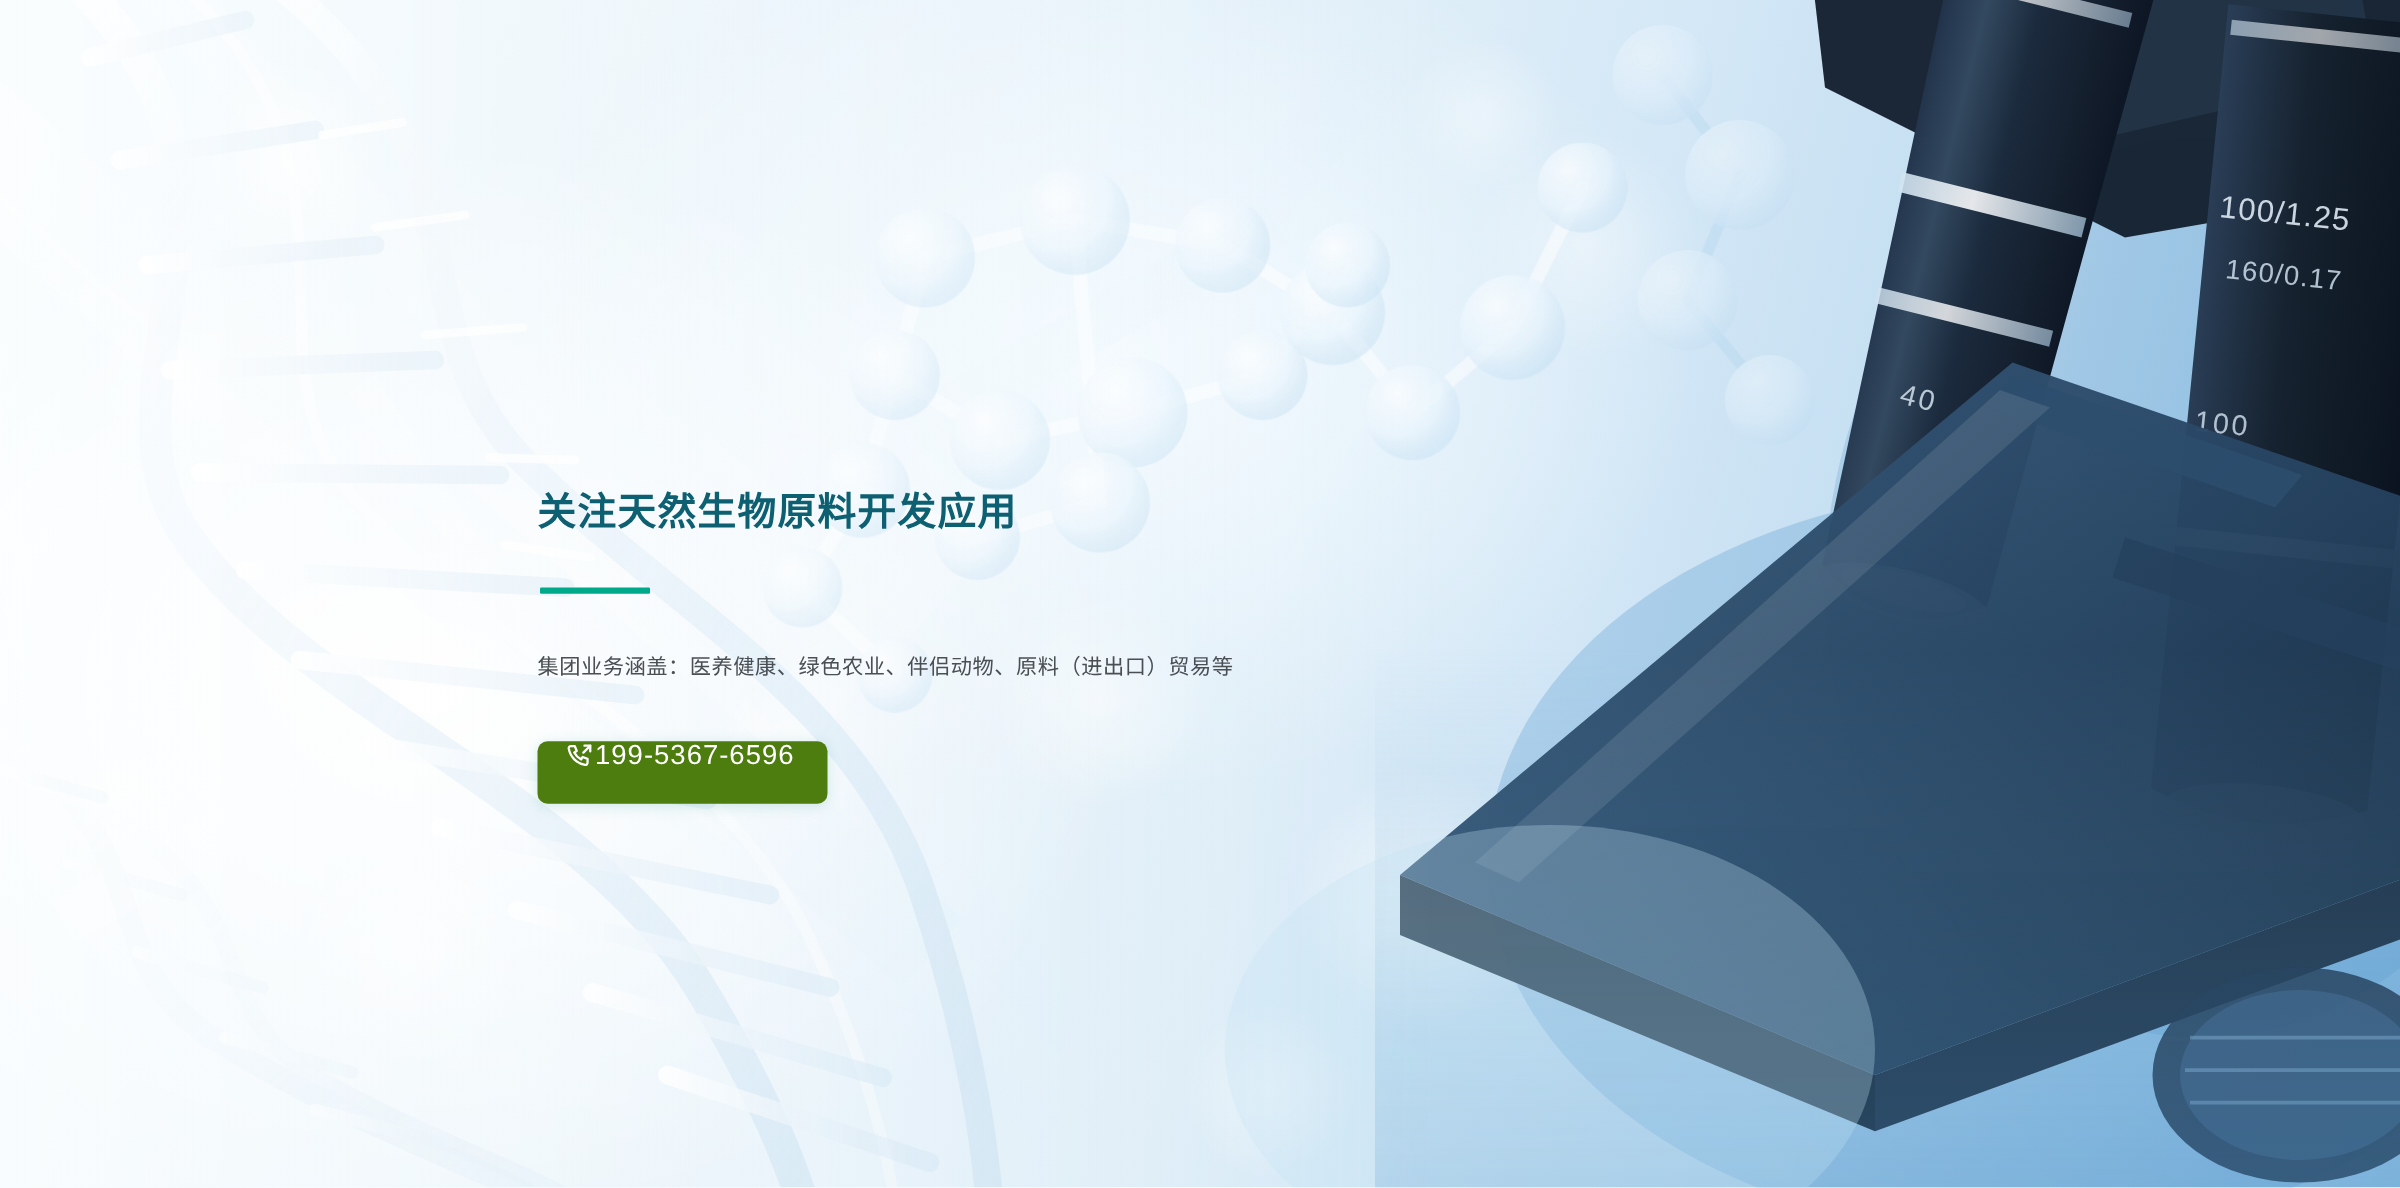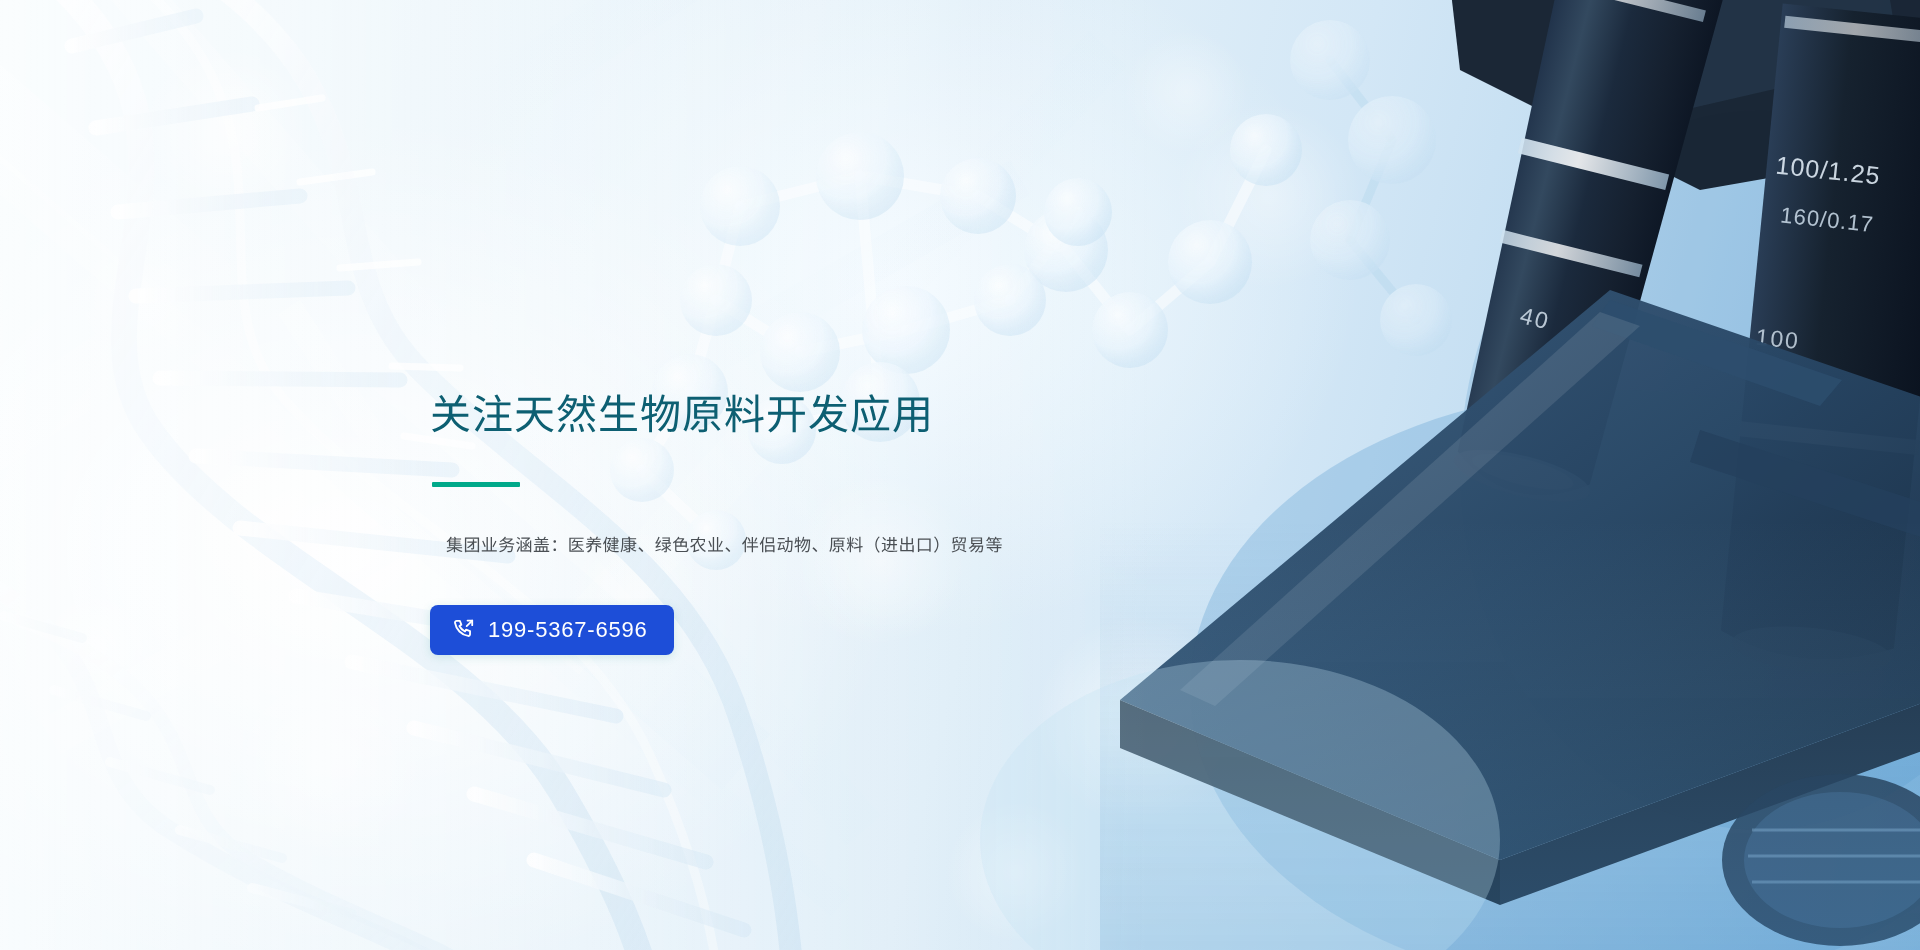--- a/index.html
+++ b/index.html
@@ -100,56 +100,56 @@
   .content {
     position: absolute;
     left: 430px;
     top: 392px;
     width: 900px;
     z-index: 20;
   }
 
   .headline {
     margin: 0;
-    font-size: 41px;
+    font-size: 31px;
     line-height: 1.14;
-    font-weight: 400;
+    font-weight: 700;
     letter-spacing: 1px;
     color: #0d5f72;
     white-space: nowrap;
   }
 
   .rule {
     width: 88px;
     height: 5px;
     background: #00a98a;
     margin: 43px 0 0 2px;
     border-radius: 1px;
   }
 
   .desc {
     margin: 40px 0 0 0;
     color: #4a4f54;
     font-size: 17px;
     line-height: 37px;
     letter-spacing: .4px;
   }
-  .desc-line { display: block; white-space: nowrap; margin-left: 16px; }
+  .desc-line { display: block; white-space: nowrap; }
 
   
   .phone-btn {
     display: inline-flex;
-    align-items: center;
-    gap: 12px;
+    align-items: flex-start;
+    gap: 0;
     margin-top: 41px;
     height: 50px;
     padding: 0 26px 0 20px;
     border: none;
     border-radius: 8px;
-    background: #1d4ed8;
+    background: #4d7c0f;
     color: #ffffff;
     font-family: inherit;
     font-size: 22px;
     letter-spacing: .8px;
     cursor: pointer;
     box-shadow: 0 2px 10px rgba(40,150,140,.18);
   }
   .phone-icon { display: inline-flex; width: 26px; height: 26px; }
   .phone-num { line-height: 1; white-space: nowrap; }
 </style>

